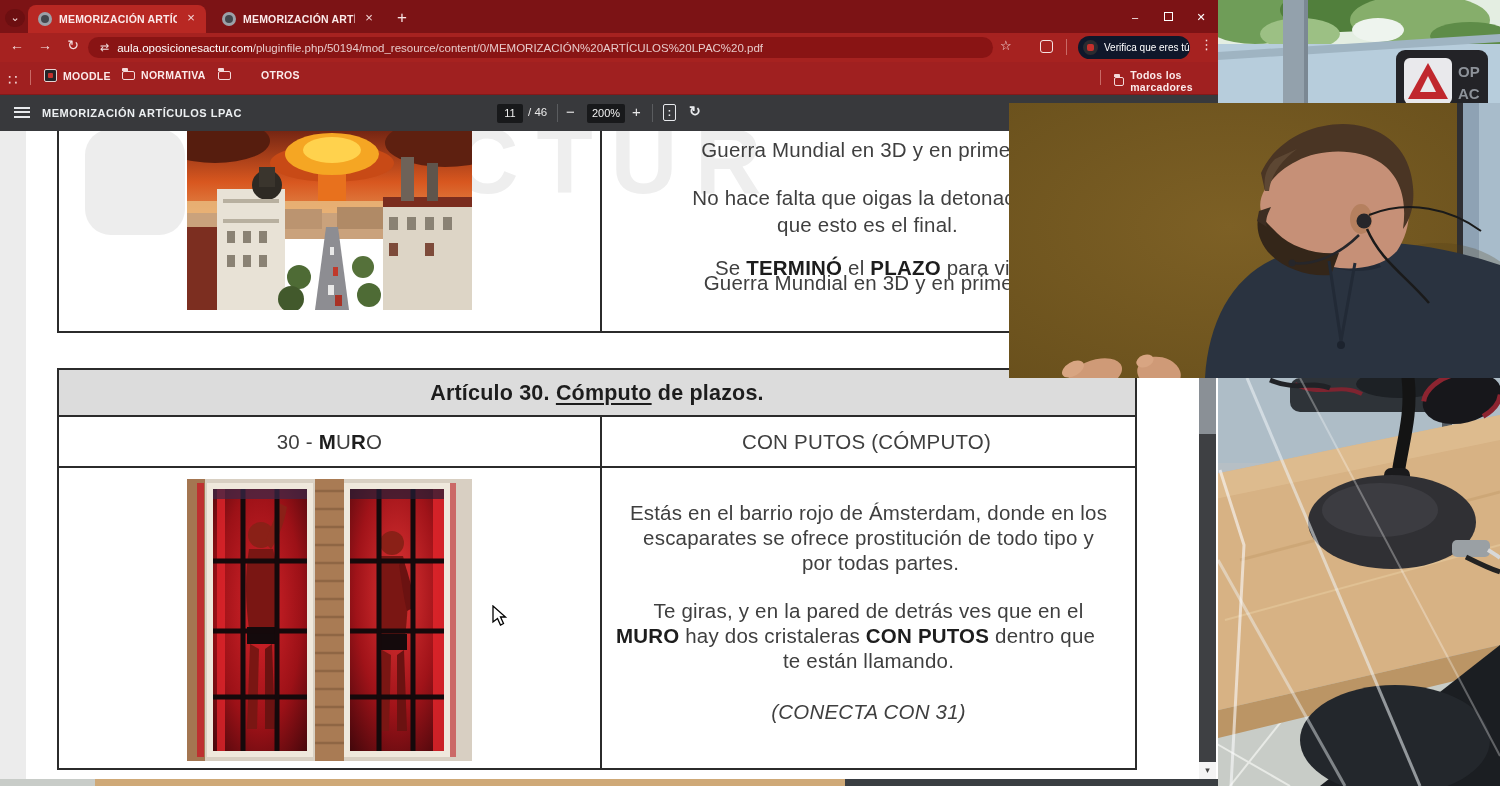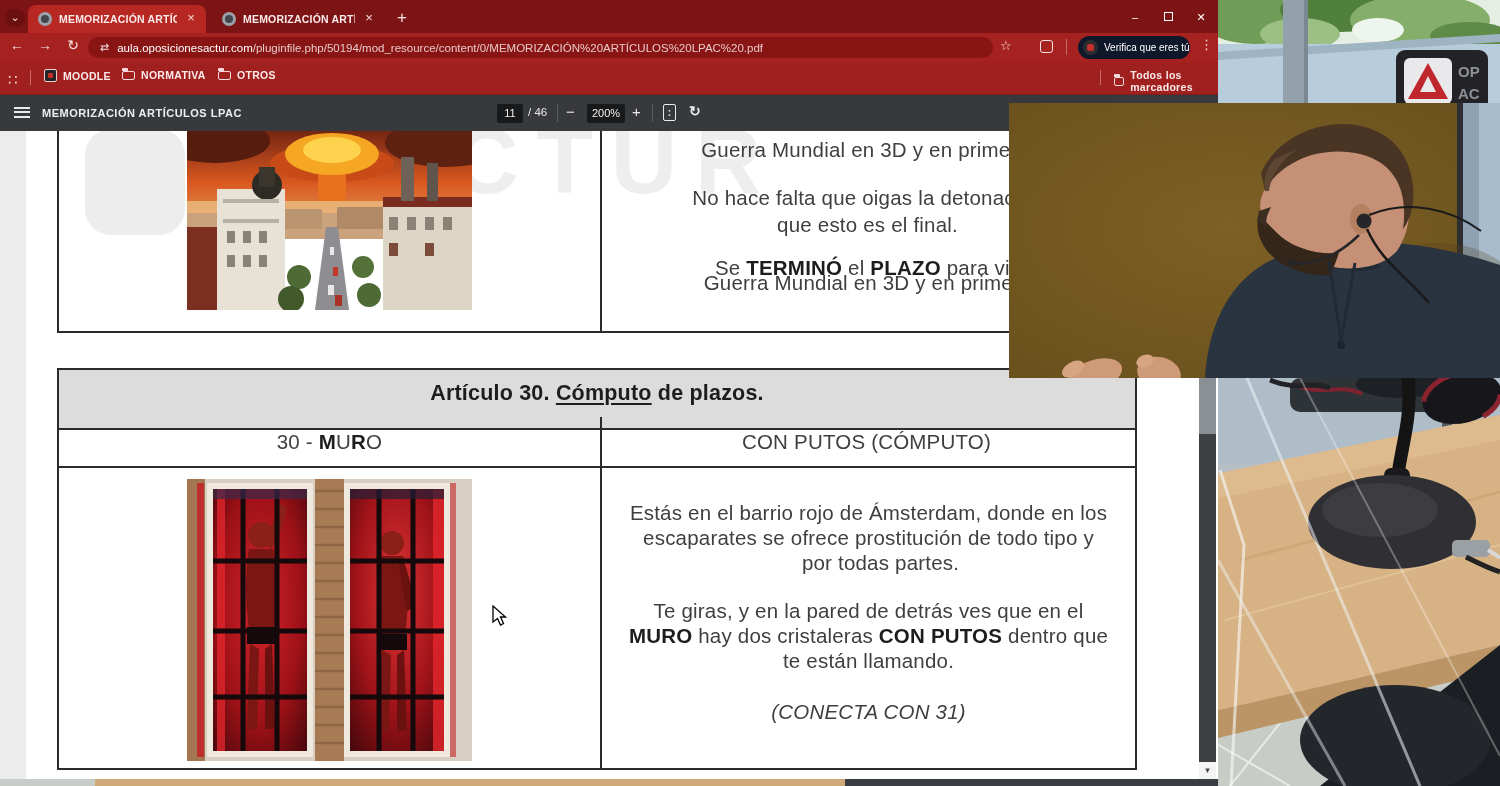--- a/index.html
+++ b/index.html
@@ -221,21 +221,21 @@
     <div class="abs apps">∷</div>
     <div class="abs bksep" style="left:30px;"></div>
     <div class="abs bkitem" style="left:44px;">
       <span class="moodle-ic"></span>
       <span>MOODLE</span>
     </div>
     <div class="abs bkitem" style="left:122px;">
       <span class="folder"></span>
       <span>NORMATIVA</span>
     </div>
-    <div class="abs bkitem" style="left:218px;">
+    <div class="abs bkitem" style="left:218px;gap:24px;">
       <span class="folder"></span>
       <span>OTROS</span>
     </div>
     <div class="abs bksep" style="left:1100px;"></div>
     <div class="abs bkitem" style="left:1114px;">
       <span class="folder"></span>
       <span>Todos los marcadores</span>
     </div>
 
     <div class="abs pdfbar"></div>
@@ -315,21 +315,21 @@
         </div>
       </div>
 
       <div class="abs docline doc" style="left:600px; top:7px;  width:535px;">Guerra Mundial en 3D y en primerís</div>
       <div class="abs docline doc" style="left:600px; top:55px; width:535px;">No hace falta que oigas la detonación</div>
       <div class="abs docline doc" style="left:600px; top:82px; width:535px;">que esto es el final.</div>
       <div class="abs docline doc" style="left:600px; top:125px; width:535px;"><span>Se </span><span class="b">TERMINÓ</span><span> el </span><span class="b">PLAZO</span><span> para viv</span></div>
 
       <div class="abs doc t-border" style="left:57px; top:237px; width:1080px; height:402px;">
 
-        <div class="abs hdr30" style="left:0; top:0; width:1076px; height:60px;">
+        <div class="abs hdr30" style="left:0; top:0; width:1076px; height:47px;">
           <div class="abs docline" style="left:0; top:11px; width:1076px; font-size:21.5px; font-weight:bold; color:#1d1d1d;"><span>Artículo 30. </span><span class="u">Cómputo</span><span> de plazos.</span></div>
         </div>
 
         <div class="abs" style="left:0; top:47px; width:1076px; height:51px; border-bottom:2px solid #2b2b2b;">
           <div class="abs docline" style="left:0; top:13px; width:541px;"><span>30 - </span><span class="b">M</span><span>U</span><span class="b">R</span><span>O</span></div>
           <div class="abs docline" style="left:543px; top:13px; width:529px;">CON PUTOS (CÓMPUTO)</div>
         </div>
         <div class="abs" style="left:541px; top:47px; width:2px; height:353px; background:#2b2b2b;"></div>
 
         <svg class="abs" style="left:128px; top:109px;" width="285" height="282" viewBox="0 0 285 282">
@@ -408,21 +408,21 @@
           </g>
           <rect x="163" y="10" width="94" height="10" fill="#241f38" opacity="0.7"></rect>
           <rect x="263" y="0" width="22" height="282" fill="#d8cfc2"></rect>
           <rect x="263" y="4" width="6" height="274" fill="#c3242a" opacity="0.6"></rect>
         </svg>
 
         <div class="abs docline" style="left:543px; top:131px; width:533px;">Estás en el barrio rojo de Ámsterdam, donde en los</div>
         <div class="abs docline" style="left:543px; top:156px; width:533px;">escaparates se ofrece prostitución de todo tipo y</div>
         <div class="abs docline" style="left:543px; top:181px; width:533px;margin-left:12px;">por todas partes.</div>
         <div class="abs docline" style="left:543px; top:229px; width:533px;">Te giras, y en la pared de detrás ves que en el</div>
-        <div class="abs docline" style="left:543px; top:254px; width:533px;"><span class="b">MURO</span><span> hay dos cristaleras </span><span class="b">CON PUTOS</span><span> dentro que</span></div>
+        <div class="abs docline" style="left:530px; top:254px; width:533px;"><span class="b">MURO</span><span> hay dos cristaleras </span><span class="b">CON PUTOS</span><span> dentro que</span></div>
         <div class="abs docline" style="left:543px; top:279px; width:533px;">te están llamando.</div>
         <div class="abs docline" style="left:543px; top:330px; width:533px; font-style:italic;">(CONECTA CON 31)</div>
       </div>
     </div>
 
     <div class="abs pageedge"></div>
 
     <div class="abs scrolltrack">
       <div class="abs scrollthumb"></div>
       <div class="abs scrollbtn">▾</div>

